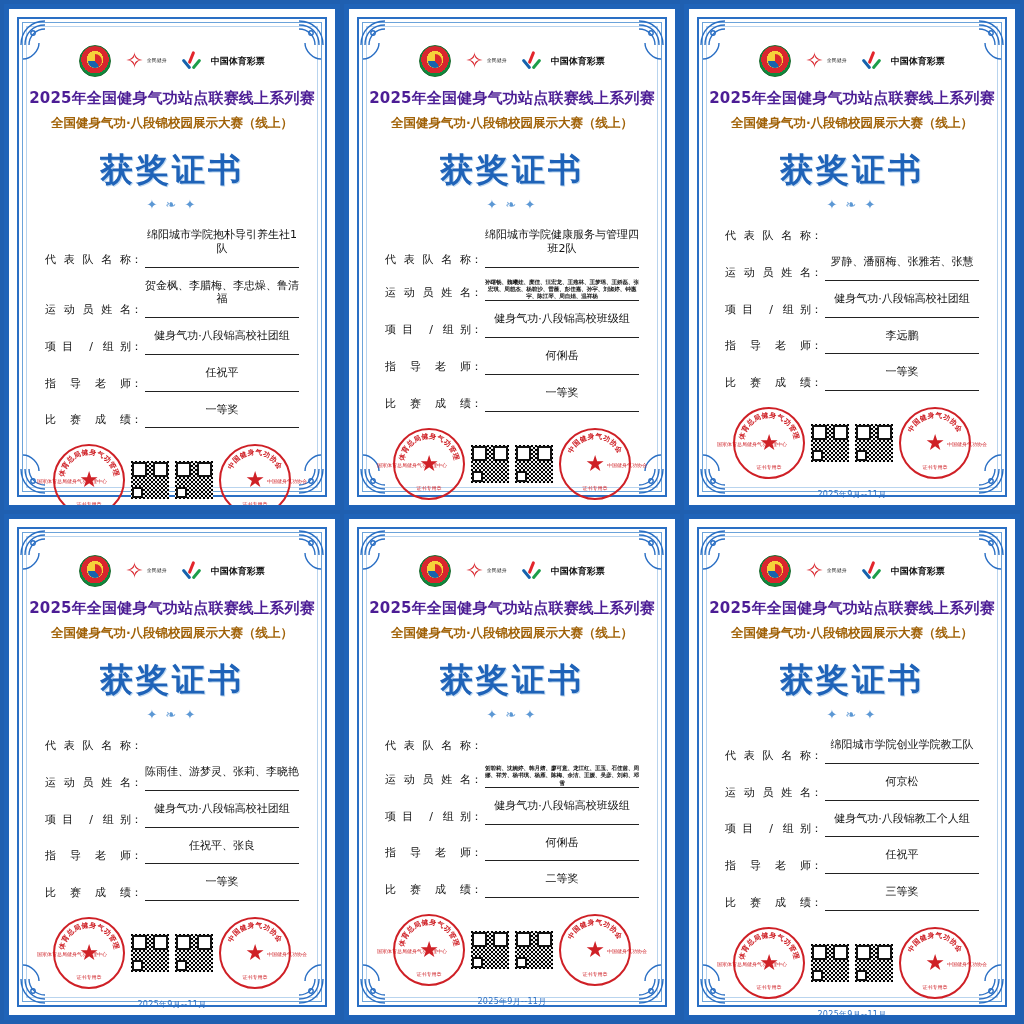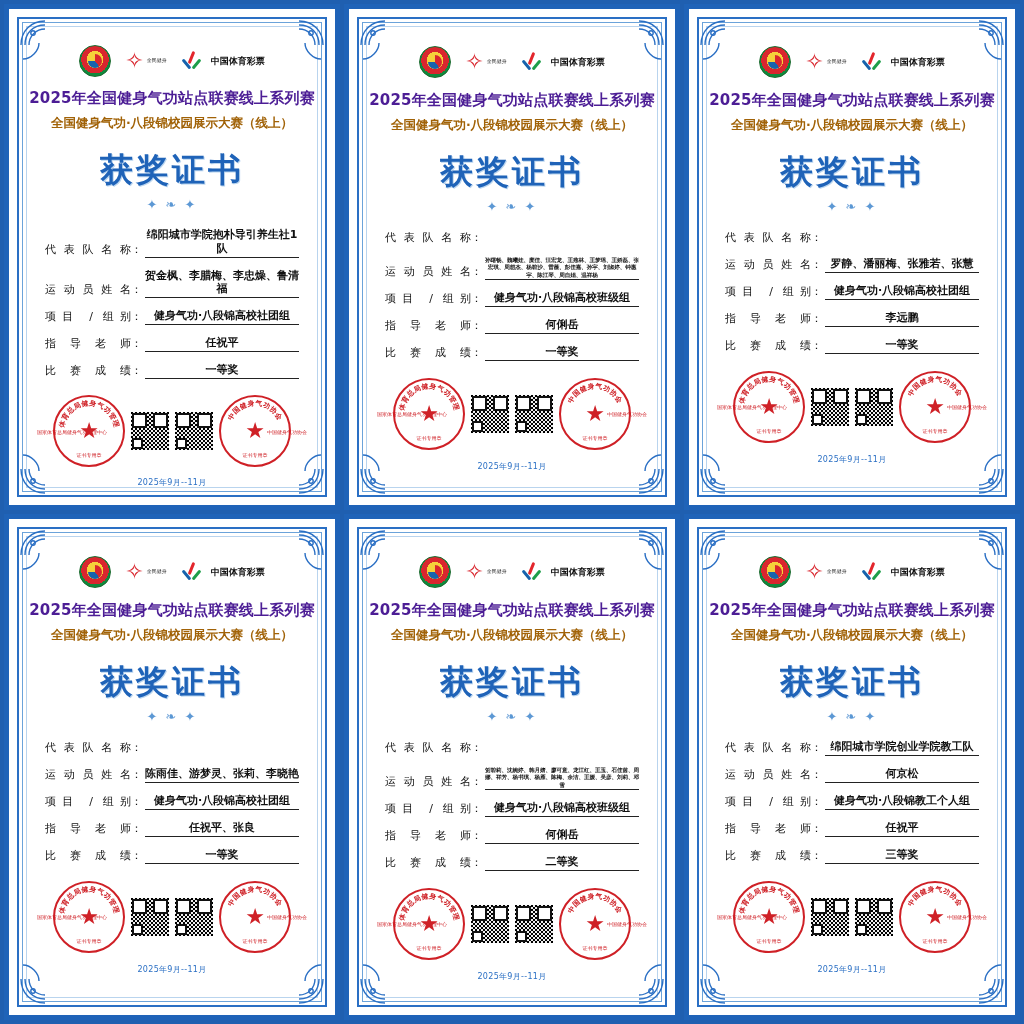--- a/index.html
+++ b/index.html
@@ -161,23 +161,23 @@
     text-align-last: justify;
     padding-bottom: 1px;
     flex: none;
   }
   .field .colon { font-size: 11px; color:#111; padding: 0 3px 1px 0; flex:none; }
   .field .value {
     flex: 1;
     border-bottom: 1px solid #222;
     text-align: center;
     font-size: 11px;
-    font-weight: 700;
+    font-weight: 400;
     color: #111;
-    padding-bottom: 1px;
+    padding-bottom: 11px;
     min-height: 15px;
     line-height: 1.25;
     overflow: hidden;
   }
   .field .value.tiny {
     font-size: 5.6px;
     font-weight: 700;
     line-height: 1.3;
     letter-spacing: -0.1px;
     padding-bottom: 0;
@@ -465,20 +465,21 @@
 
       <div class="title-main">2025年全国健身气功站点联赛线上系列赛</div>
       <div class="title-sub">全国健身气功·八段锦校园展示大赛（线上）</div>
       <div class="award-title">获奖证书</div>
       <div class="flourish">✦ ❧ ✦</div>
 
       <div class="fields">
         <div class="field">
           <span class="label">代表队名称</span>
           <span class="colon">：</span>
+          <span class="value">绵阳城市学院健康服务与管理四班2队</span>
         </div>
         <div class="field">
           <span class="label">运动员姓名</span>
           <span class="colon">：</span>
           <span class="value tiny">孙曙畅、魏曦娃、糜佳、汪宏龙、王燕林、王梦瑶、王娇磊、张宏琪、周想杰、杨碧沙、雷薇、彭佳嘉、孙宇、刘淑婷、钟惠宇、陈江琴、周自娟、温祥杨</span>
         </div>
         <div class="field">
           <span class="label">项目 / 组别</span>
           <span class="colon">：</span>
           <span class="value">健身气功·八段锦高校班级组</span>

